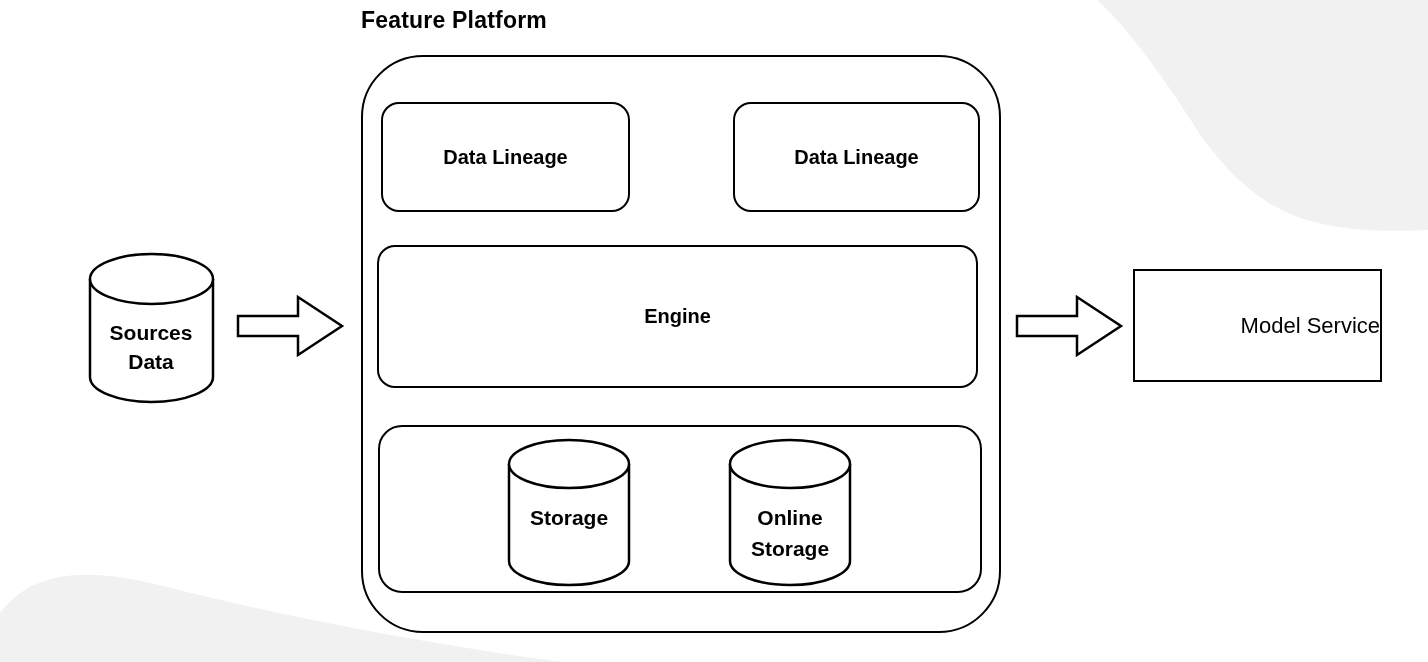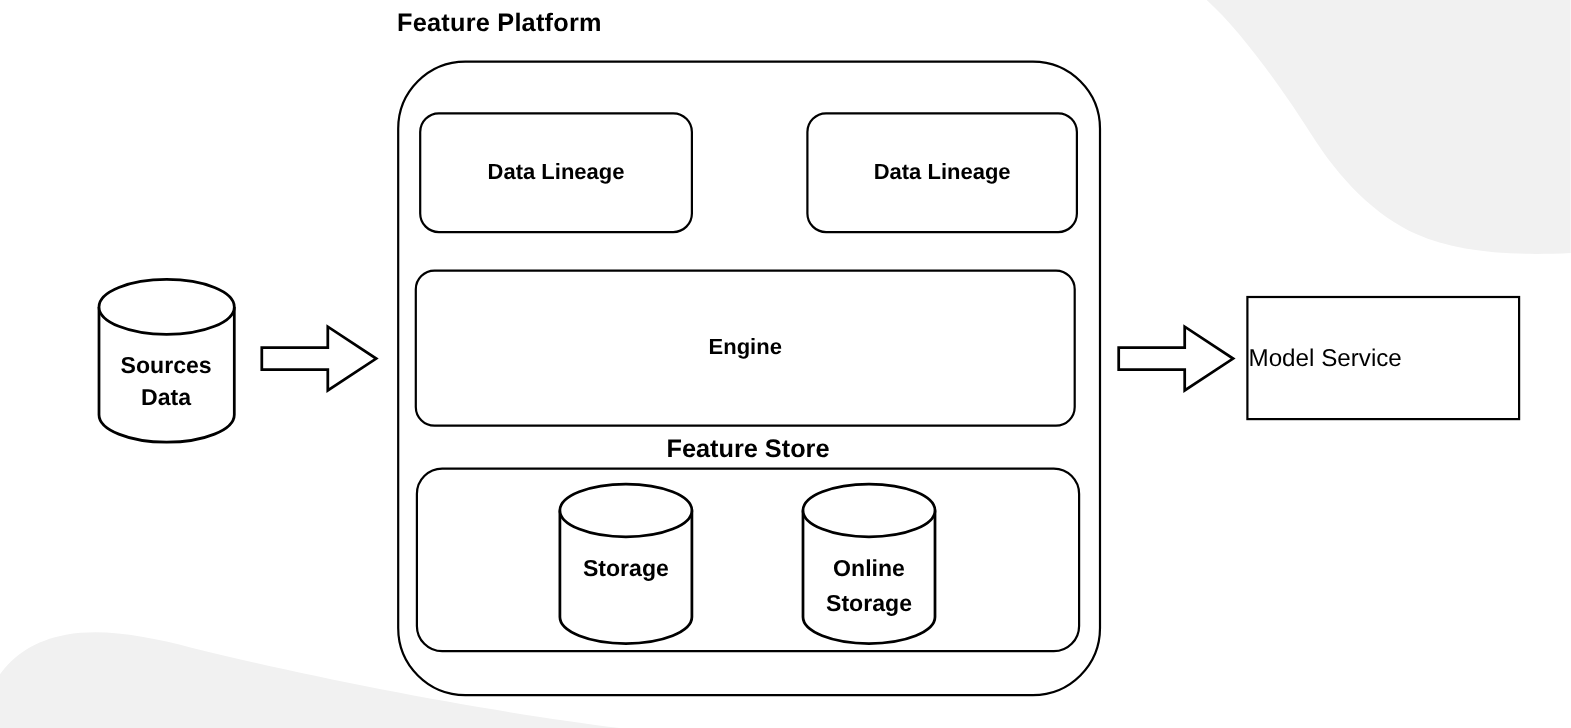--- a/index.html
+++ b/index.html
@@ -43,21 +43,21 @@
   .cyl-label {
     text-align: center; font-weight: bold; font-size: 21px; line-height: 31px; z-index: 3;
   }
   .ds-label  { left: 84px;  top: 318px; width: 134px; line-height: 29px; }
   .off-label { left: 503px; top: 502px; width: 132px; }
   .onl-label { left: 724px; top: 502px; width: 132px; }
 
   .model-box {
     left: 1133px; top: 269px; width: 249px; height: 113px;
     border: 2px solid #000; background: #fff;
-    display: flex; align-items: center; justify-content: flex-start;
+    display: flex; align-items: center; justify-content: flex-end;
     font-size: 22px; font-weight: normal;
   }
 
   .cyl-svg, .arrow-svg { position: absolute; z-index: 2; }
 </style>
 </head>
 <body>
 
 <div class="canvas">
 
@@ -79,21 +79,20 @@
   <div class="abs inner-box lineage-box">
     <span>Data Lineage</span>
   </div>
   <div class="abs inner-box quality-box">
     <span>Data Lineage</span>
   </div>
   <div class="abs inner-box engine-box">
     <span>Engine</span>
   </div>
 
-  <div class="abs store-title">Feature Store</div>
   <div class="abs store-box"></div>
 
   <svg class="cyl-svg" style="left:507px; top:438px;" width="124" height="150" viewBox="0 0 124 150">
     <path d="M 2 26 L 2 123 A 60 24 0 0 0 122 123 L 122 26" fill="#fff" stroke="#000" stroke-width="2.5"></path>
     <ellipse cx="62" cy="26" rx="60" ry="24" fill="#fff" stroke="#000" stroke-width="2.5"></ellipse>
   </svg>
   <div class="abs cyl-label off-label">
     <div>Storage</div>
   </div>
 

